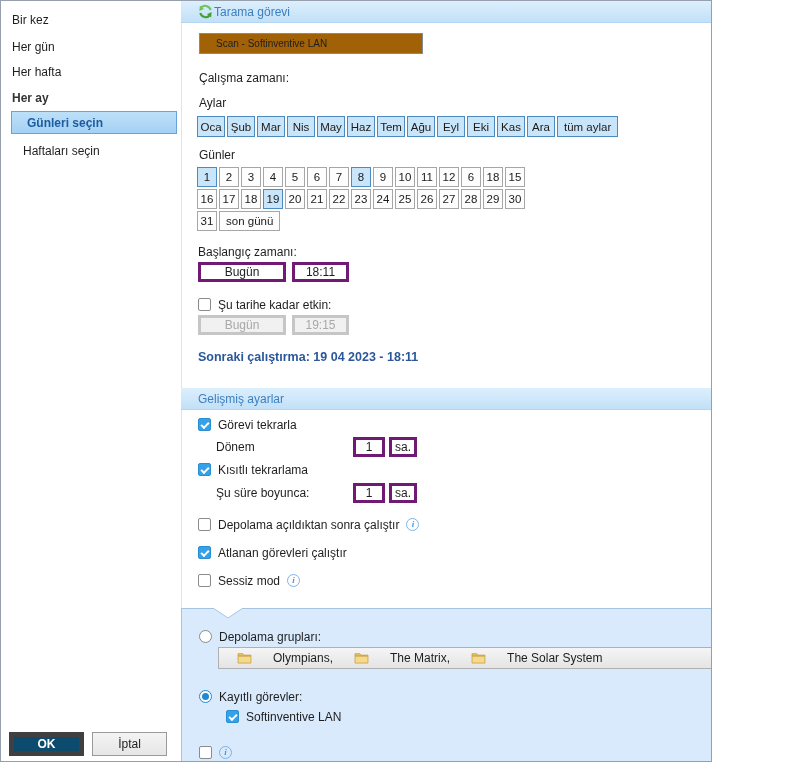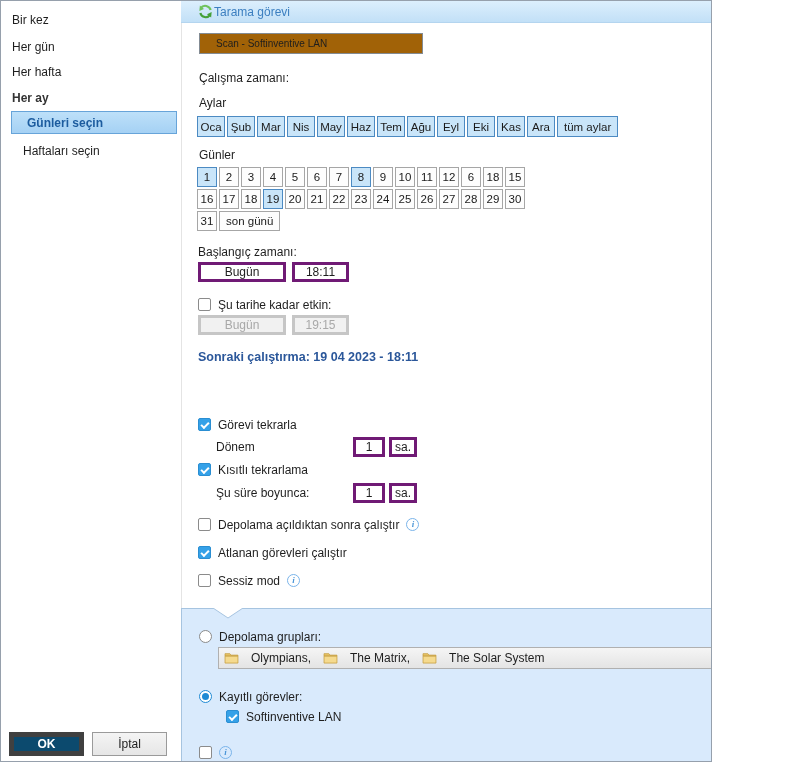--- a/index.html
+++ b/index.html
@@ -71,21 +71,21 @@
   .info::after{content:'i';}
   
   .panel{
     position:absolute;left:180px;top:607px;width:612px;height:155px;box-sizing:border-box;
     background:#d9eafc;border:1px solid #a6c4e0;border-bottom:none;
   }
   .notch{position:absolute;left:31px;top:-1px;width:30px;height:11px;}
   .sgfield{
     position:absolute;left:36px;top:38px;width:533px;height:22px;box-sizing:border-box;
     background:linear-gradient(#f5f5f5,#e4e4e4);border:1px solid #b0b0b0;
-    display:flex;align-items:center;gap:12px;padding:0 5px;font-size:12px;color:#1e1e1e;overflow:hidden;white-space:nowrap;
+    display:flex;align-items:center;gap:21px;padding:0 18px;font-size:12px;color:#1e1e1e;overflow:hidden;white-space:nowrap;
   }
   .editbtn{
     position:absolute;left:571px;top:38px;width:36px;height:22px;box-sizing:border-box;
     background:linear-gradient(#f1f1f1,#dcdcdc);border:1px solid #a8a8a8;
     display:flex;align-items:center;justify-content:center;cursor:default;
   }
   .folder{display:inline-flex;width:15px;height:12px;flex:none;}
   
   .btn{
     position:absolute;top:731px;width:75px;height:24px;box-sizing:border-box;
@@ -182,20 +182,23 @@
 
   <div class="cbrow" style="left:197px;top:296px">
     <span class="cb"></span>
     <span>Şu tarihe kadar etkin:</span>
   </div>
   <div class="field disabled" style="left:197px;top:314px;width:88px;height:20px">Bugün</div>
   <div class="field disabled" style="left:291px;top:314px;width:57px;height:20px">19:15</div>
 
   <div class="nextrun" style="left:197px;top:349px">Sonraki çalıştırma: 19 04 2023 - 18:11</div>
 
+  <div class="sechead" style="top:387px">
+    <span>Gelişmiş ayarlar</span>
+  </div>
 
   <div class="cbrow checked" style="left:197px;top:416px">
     <span class="cb"></span>
     <span>Görevi tekrarla</span>
   </div>
   <div class="lbl" style="left:215px;top:439px">Dönem</div>
   <div class="field" style="left:352px;top:436px;width:32px;height:20px">1</div>
   <div class="field" style="left:388px;top:436px;width:28px;height:20px">sa.</div>
 
   <div class="cbrow checked" style="left:197px;top:461px">

